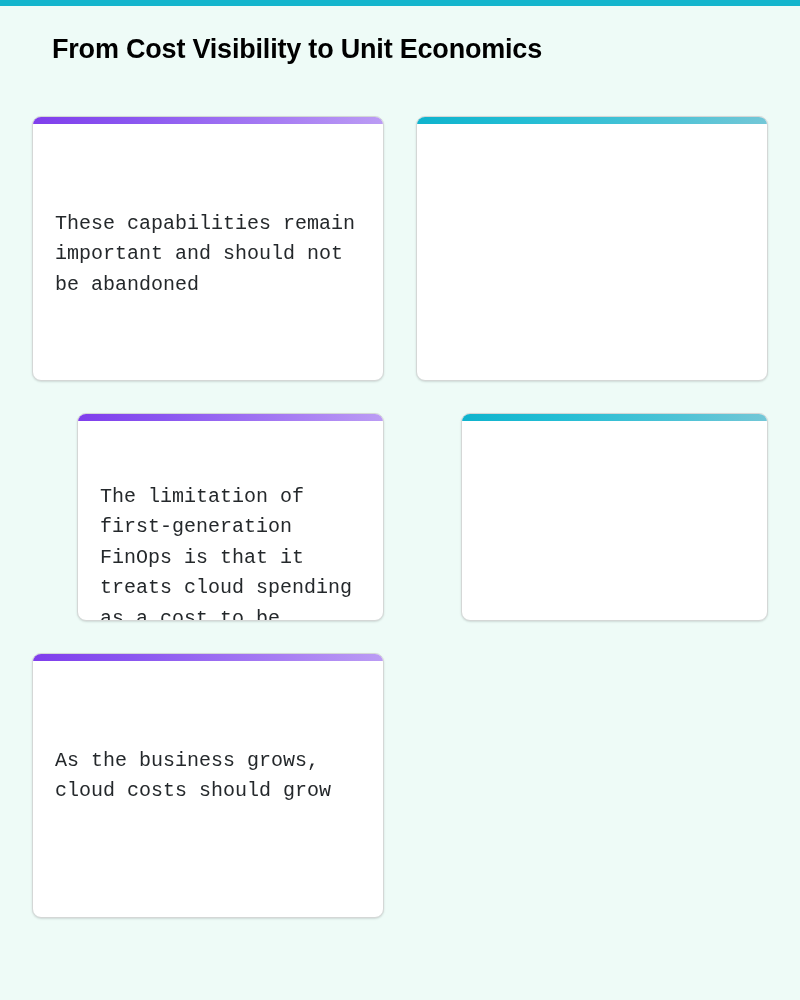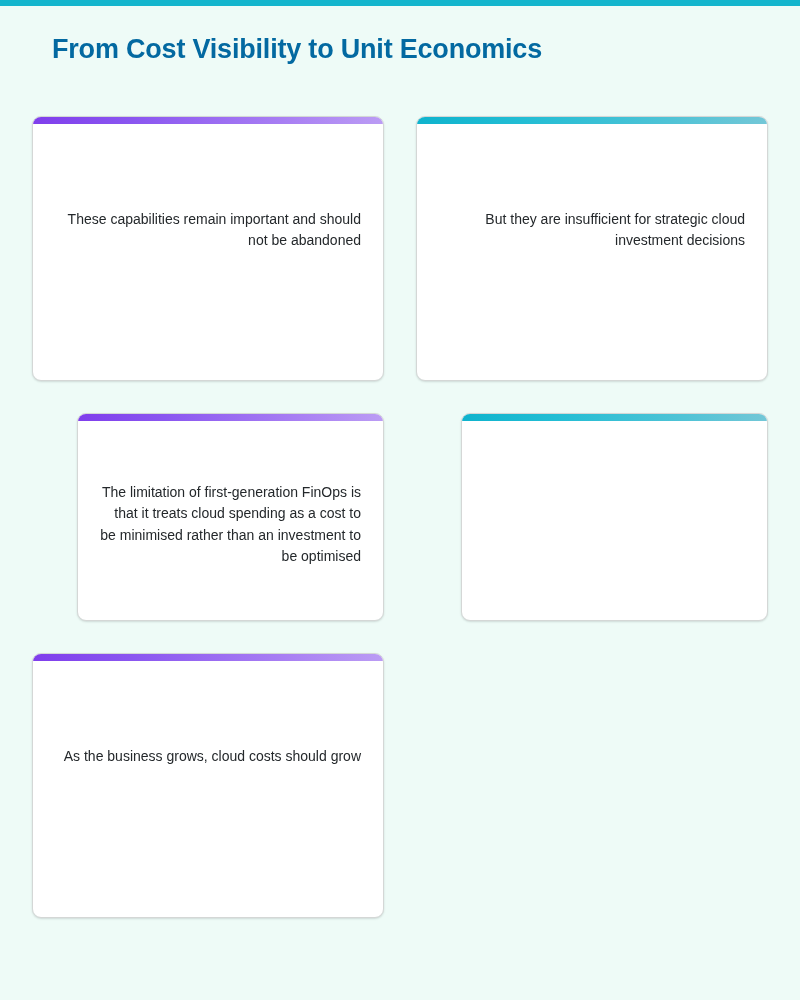--- a/index.html
+++ b/index.html
@@ -35,21 +35,21 @@
 
   
   #page-title {
     position: absolute;
     left: 52px;
     top: 33px;
     margin: 0;
     font-size: 27px;
     font-weight: bold;
     letter-spacing: -0.2px;
-    color: #0369a1;
+    color: #000000;
     line-height: 1.2;
     white-space: nowrap;
   }
 
   
   #card-grid {
     position: absolute;
     left: 32px;
     top: 116px;
     width: 736px;
@@ -90,25 +90,25 @@
   }
 
   .card-body {
     padding: 0 22px;
     box-sizing: border-box;
     width: 100%;
   }
 
   .card-text {
     margin: 0;
-    text-align: right;
-    font-size: 14px;
+    text-align: left;
+    font-size: 20px;
     line-height: 1.52;
     color: #24282b;
-    font-family: Liberation Sans, sans-serif;
+    font-family: Liberation Mono, monospace;
   }
 
   
   .card.row-a .card-body { margin-top: 92px; }
   .card.row-b .card-body { margin-top: 68px; }
   .card.row-c .card-body { margin-top: 92px; }
 </style>
 </head>
 <body>
 
@@ -122,23 +122,20 @@
 
     <div class="card row-a">
       <div class="card-accent purple"></div>
       <div class="card-body">
         <p class="card-text">These capabilities remain important and should not be abandoned</p>
       </div>
     </div>
 
     <div class="card row-a">
       <div class="card-accent teal"></div>
-      <div class="card-body">
-        <p class="card-text">But they are insufficient for strategic cloud investment decisions</p>
-      </div>
     </div>
 
     <div class="card row-b">
       <div class="card-accent purple"></div>
       <div class="card-body">
         <p class="card-text">The limitation of first-generation FinOps is that it treats cloud spending as a cost to be minimised rather than an investment to be optimised</p>
       </div>
     </div>
 
     <div class="card row-b">

